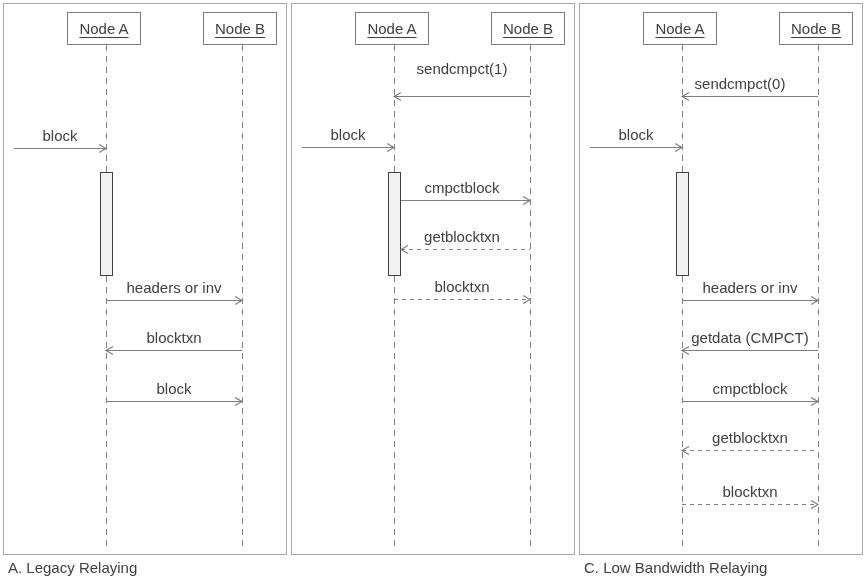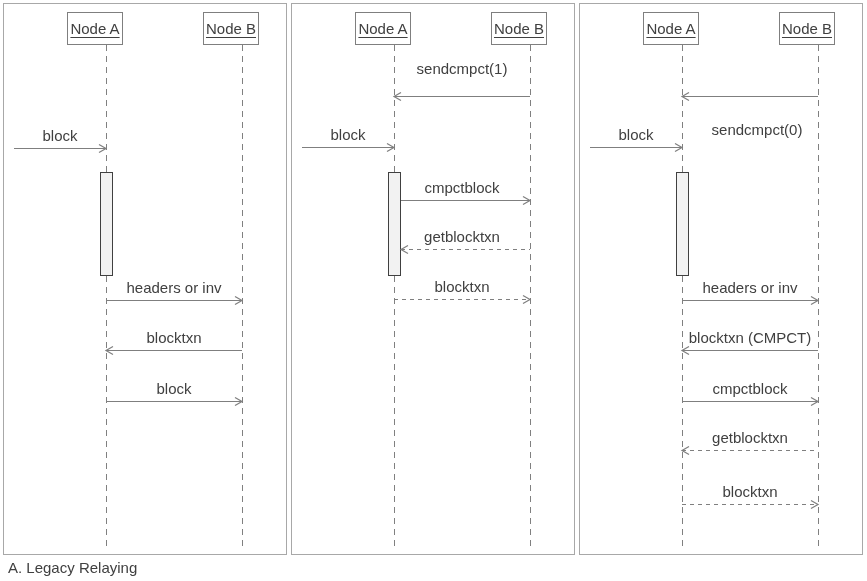--- a/index.html
+++ b/index.html
@@ -21,21 +21,21 @@
     box-sizing: border-box;
   }
   .lifeline {
     position: absolute;
     width: 1px;
     background: repeating-linear-gradient(to bottom,
       #808080 0, #808080 6px, transparent 6px, transparent 11px);
   }
   .node-box {
     position: absolute;
-    width: 56px;
+    width: 74px;
     height: 33px;
     border: 1px solid #7f7f7f;
     background: #ffffff;
     box-sizing: border-box;
     display: flex;
     align-items: center;
     justify-content: center;
   }
   .node-label {
     font-size: 15px;
@@ -148,49 +148,50 @@
     <div class="panel" style="left: 579px; top: 3px;">
       <div class="lifeline" style="left: 102px; top: 41px; height: 501px;"></div>
       <div class="lifeline" style="left: 238px; top: 41px; height: 501px;"></div>
       <div class="activation" style="left: 95.5px; top: 168px; height: 104px;"></div>
       <div class="node-box" style="left: 63px; top: 8px;">
         <div class="node-label">Node A</div>
       </div>
       <div class="node-box" style="left: 199px; top: 8px;">
         <div class="node-label">Node B</div>
       </div>
-      <div class="msg-label" style="left: 109px; width: 136px; top: 71px; margin-top: 46px;">sendcmpct(0)</div>
+      <div class="msg-label" style="left: 92px; width: 136px; top: 71px;">sendcmpct(0)</div>
       <div class="msg-line solid" style="left: 102px; width: 136px; top: 92px;"></div>
       <svg width="11" height="11" viewBox="0 0 11 11" class="arrow-head" style="left: 100px; top: 87px;">
         <polyline points="9,1.5 2,5.5 9,9.5" fill="none" stroke="#7f7f7f" stroke-width="1.2"></polyline>
       </svg>
       <div class="msg-label" style="left: 10px; width: 92px; top: 122px;">block</div>
       <div class="msg-line solid" style="left: 10px; width: 92px; top: 143px;"></div>
       <svg width="11" height="11" viewBox="0 0 11 11" class="arrow-head" style="left: 93px; top: 138px;">
         <polyline points="2,1.5 9,5.5 2,9.5" fill="none" stroke="#7f7f7f" stroke-width="1.2"></polyline>
       </svg>
       <div class="msg-label" style="left: 102px; width: 136px; top: 275px;">headers or inv</div>
       <div class="msg-line solid" style="left: 102px; width: 136px; top: 296px;"></div>
       <svg width="11" height="11" viewBox="0 0 11 11" class="arrow-head" style="left: 229px; top: 291px;">
         <polyline points="2,1.5 9,5.5 2,9.5" fill="none" stroke="#7f7f7f" stroke-width="1.2"></polyline>
       </svg>
-      <div class="msg-label" style="left: 102px; width: 136px; top: 325px;">blocktxn (CMPCT)</div>
+      <div class="msg-label" style="left: 102px; width: 136px; top: 325px;">getdata (CMPCT)</div>
       <div class="msg-line solid" style="left: 102px; width: 136px; top: 346px;"></div>
       <svg width="11" height="11" viewBox="0 0 11 11" class="arrow-head" style="left: 100px; top: 341px;">
         <polyline points="9,1.5 2,5.5 9,9.5" fill="none" stroke="#7f7f7f" stroke-width="1.2"></polyline>
       </svg>
       <div class="msg-label" style="left: 102px; width: 136px; top: 376px;">cmpctblock</div>
       <div class="msg-line solid" style="left: 102px; width: 136px; top: 397px;"></div>
       <svg width="11" height="11" viewBox="0 0 11 11" class="arrow-head" style="left: 229px; top: 392px;">
         <polyline points="2,1.5 9,5.5 2,9.5" fill="none" stroke="#7f7f7f" stroke-width="1.2"></polyline>
       </svg>
       <div class="msg-label" style="left: 102px; width: 136px; top: 425px;">getblocktxn</div>
       <div class="msg-line dashed" style="left: 102px; width: 136px; top: 446px;"></div>
       <svg width="11" height="11" viewBox="0 0 11 11" class="arrow-head" style="left: 100px; top: 441px;">
         <polyline points="9,1.5 2,5.5 9,9.5" fill="none" stroke="#7f7f7f" stroke-width="1.2"></polyline>
       </svg>
       <div class="msg-label" style="left: 102px; width: 136px; top: 479px;">blocktxn</div>
       <div class="msg-line dashed" style="left: 102px; width: 136px; top: 500px;"></div>
       <svg width="11" height="11" viewBox="0 0 11 11" class="arrow-head" style="left: 229px; top: 495px;">
         <polyline points="2,1.5 9,5.5 2,9.5" fill="none" stroke="#7f7f7f" stroke-width="1.2"></polyline>
       </svg>
     </div>
+    <div class="caption" style="left: 584px; top: 559px;">C. Low Bandwidth Relaying</div>
   </div>
 
 </body></html>

